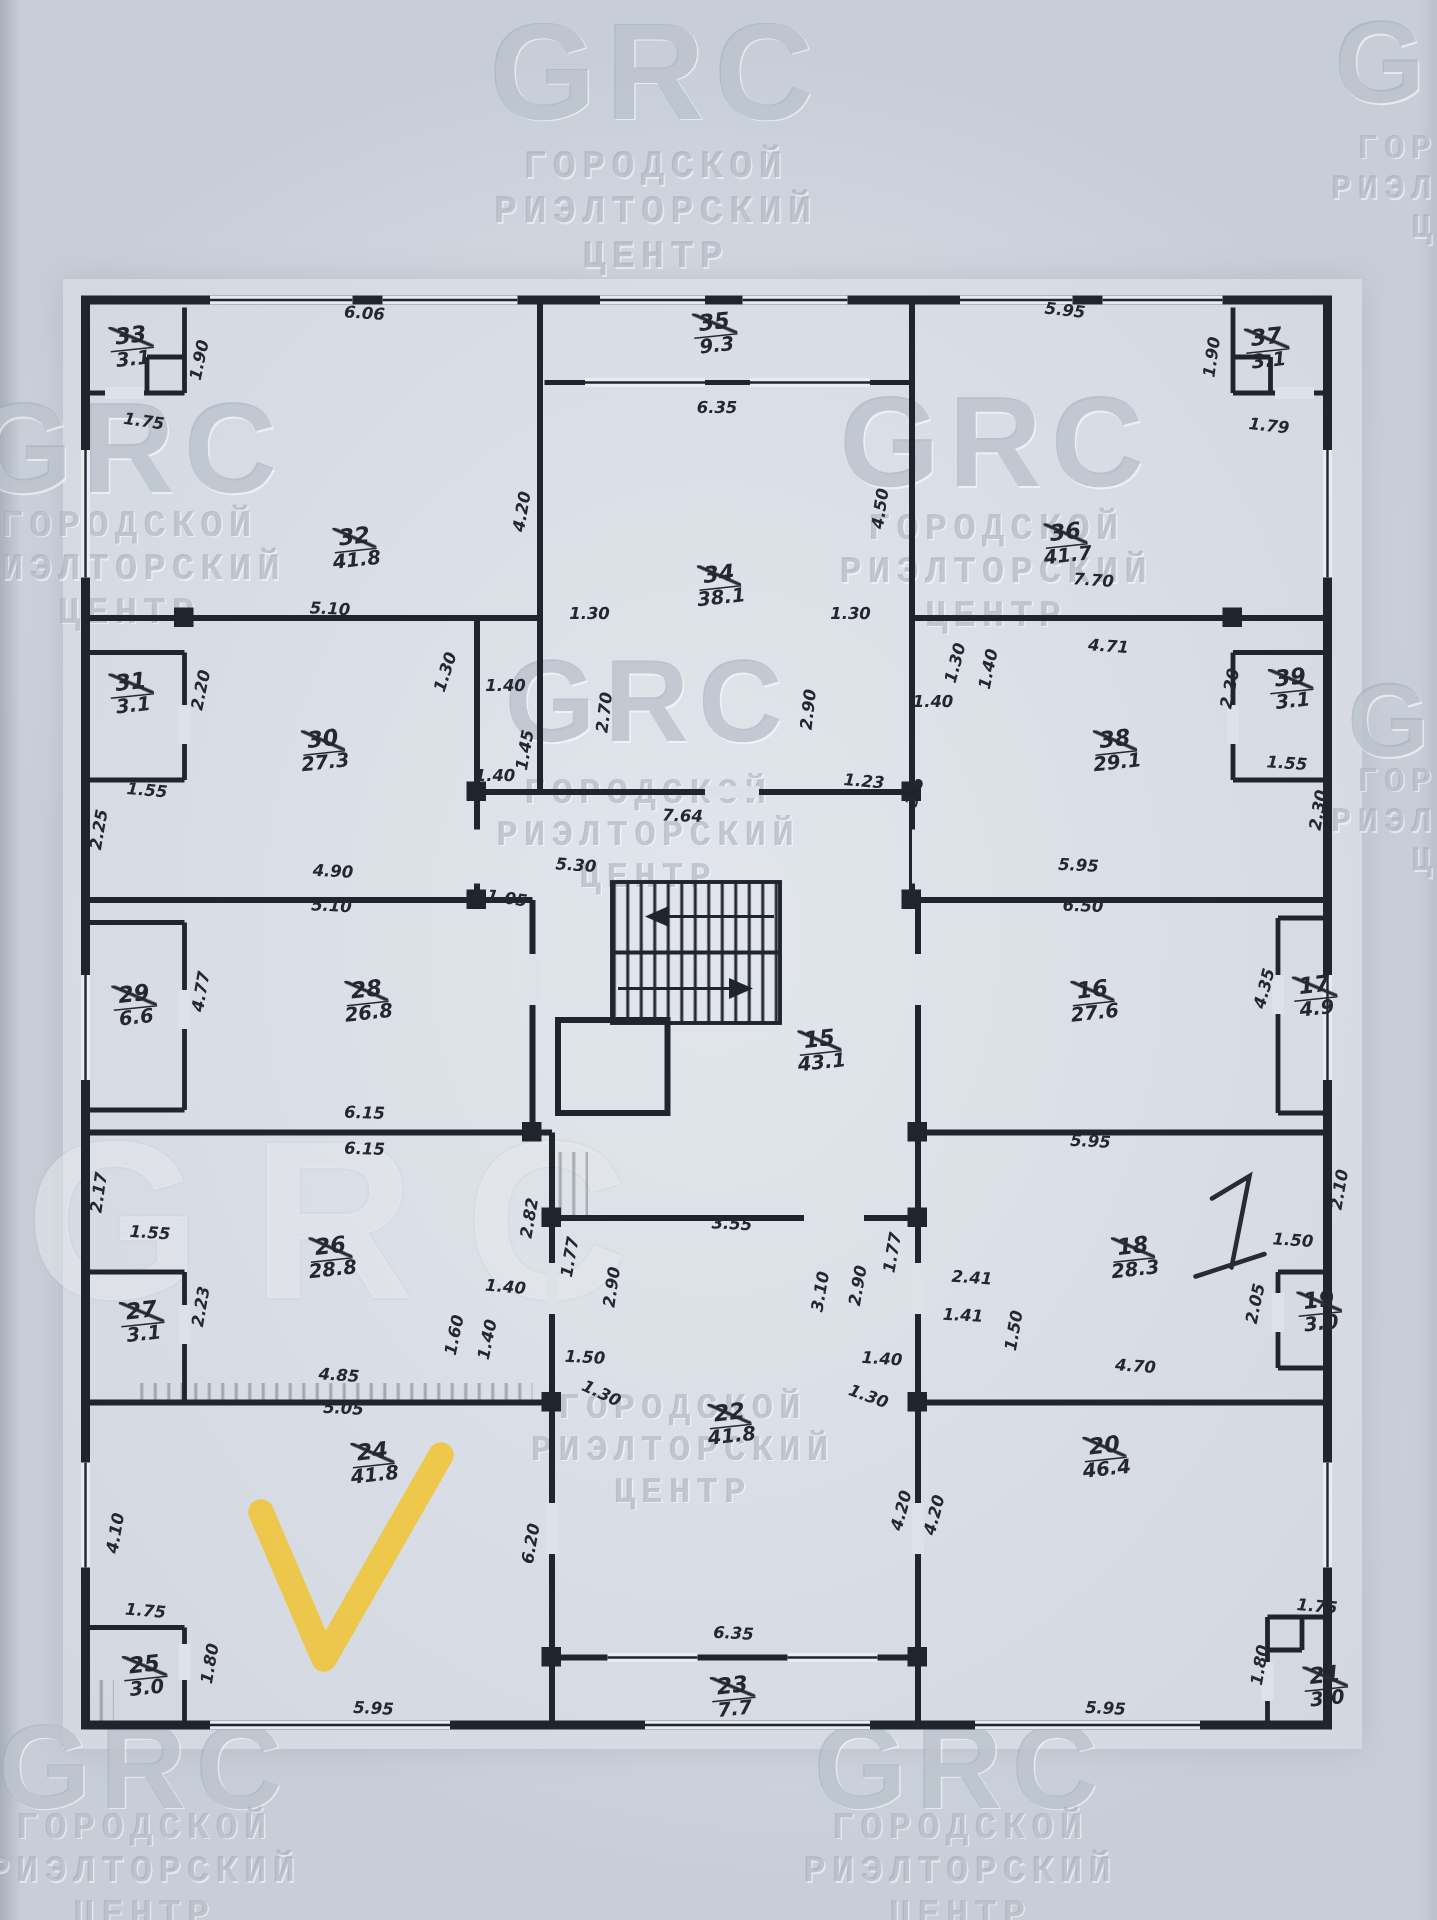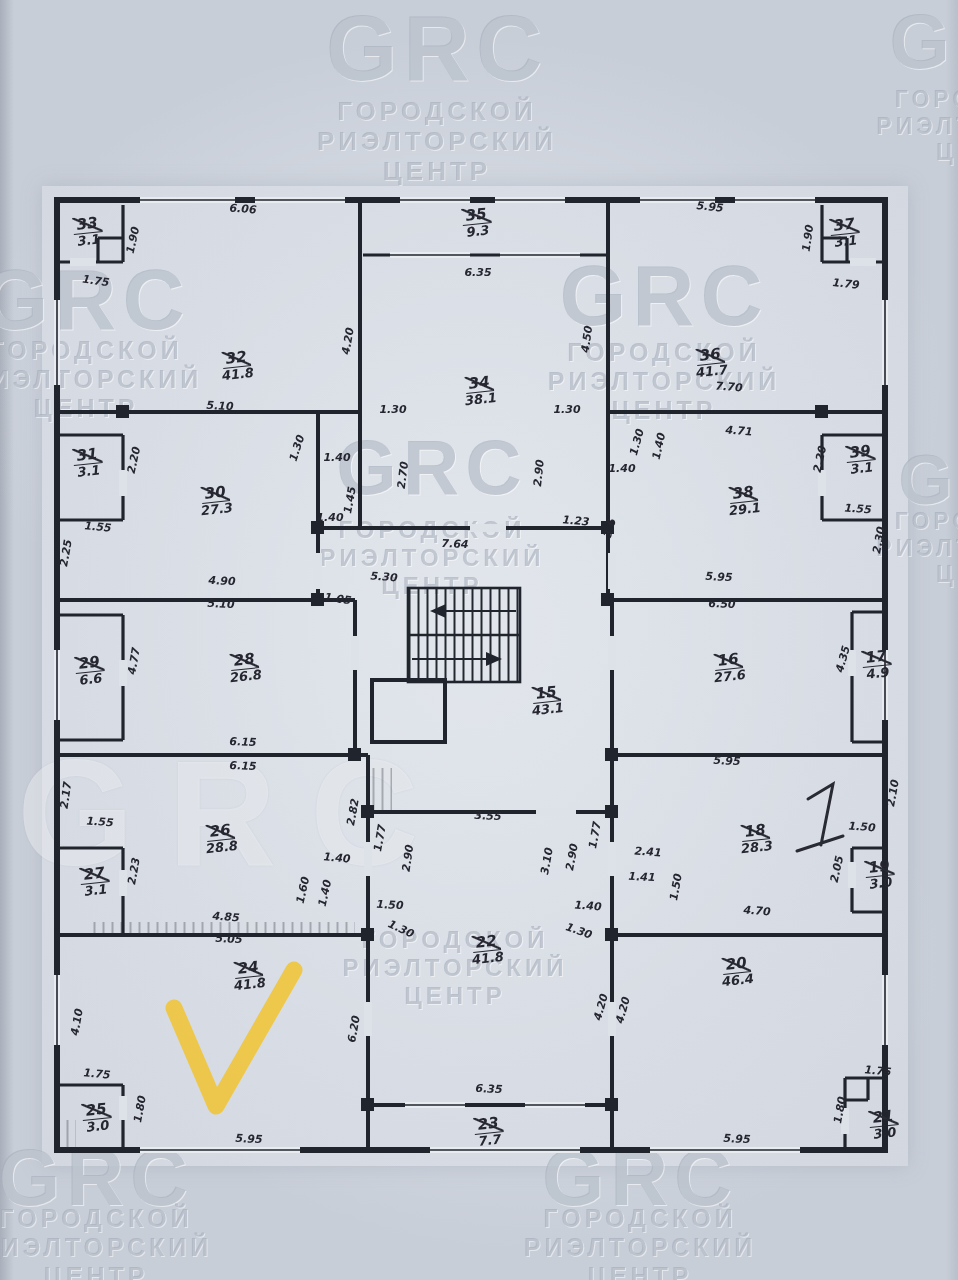--- a/index.html
+++ b/index.html
@@ -14,21 +14,21 @@
   .plan-paper{position:absolute;left:42px;top:186px;width:866px;height:980px;
         background:radial-gradient(ellipse at 50% 45%, #e2e6ec 0%, #d8dde5 60%, #d2d7e0 100%);
         box-shadow:0 0 18px rgba(150,158,170,.35);}
   svg{position:absolute;left:0;top:0;}
   .layer{position:absolute;left:0;top:0;width:100%;height:100%;}
   
   .wm{position:absolute;transform:translateX(-50%);text-align:center;pointer-events:none;white-space:nowrap;}
   .wm-logo{font-family:"Liberation Sans",sans-serif;font-weight:900;letter-spacing:6px;
            color:rgba(164,173,187,.60);text-shadow:1px 1px 0 rgba(255,255,255,.55);line-height:1;}
   .wm-logo.giant{color:rgba(255,255,255,.42);letter-spacing:34px;text-shadow:0 0 2px rgba(150,160,175,.25);}
-  .wm-lines div{font-family:Liberation Sans, sans-serif;font-weight:700;letter-spacing:4px;
+  .wm-lines div{font-family:Liberation Mono, monospace;font-weight:700;letter-spacing:4px;
            color:rgba(160,169,183,.58);text-shadow:1px 1px 0 rgba(255,255,255,.5);line-height:1.16;}
   
   .room-label{position:absolute;transform:translate(-50%,-50%) rotate(-6deg);
            text-align:center;color:#262631;pointer-events:none;}
   .room-label .num{display:inline-block;font:italic 700 15px "DejaVu Sans",sans-serif;line-height:1.0;
            padding:0 4px 1px;border-bottom:1.6px solid #262631;
            background:linear-gradient(to top right, transparent 44%, #2a2a35 48%, #2a2a35 52%, transparent 56%);}
   .room-label .area{font:italic 700 13px "DejaVu Sans",sans-serif;line-height:1.15;}
   
   .dim{position:absolute;font:italic 700 11px "DejaVu Sans",sans-serif;color:#262631;

